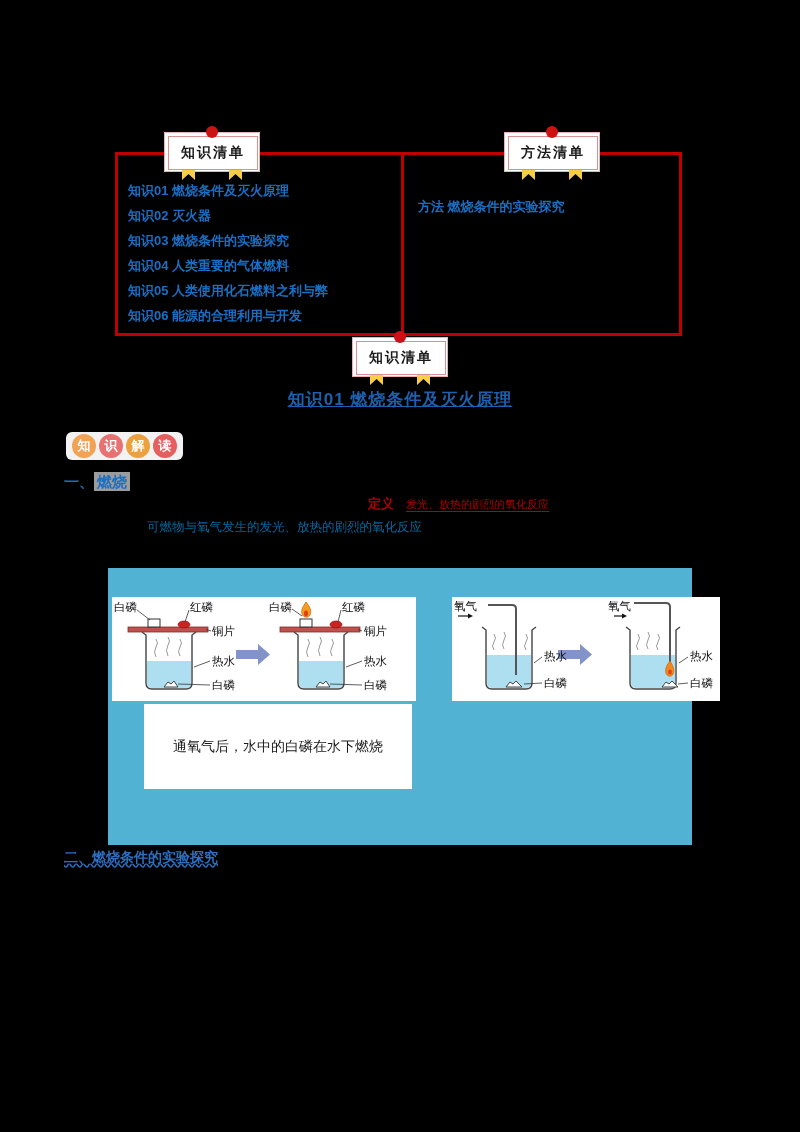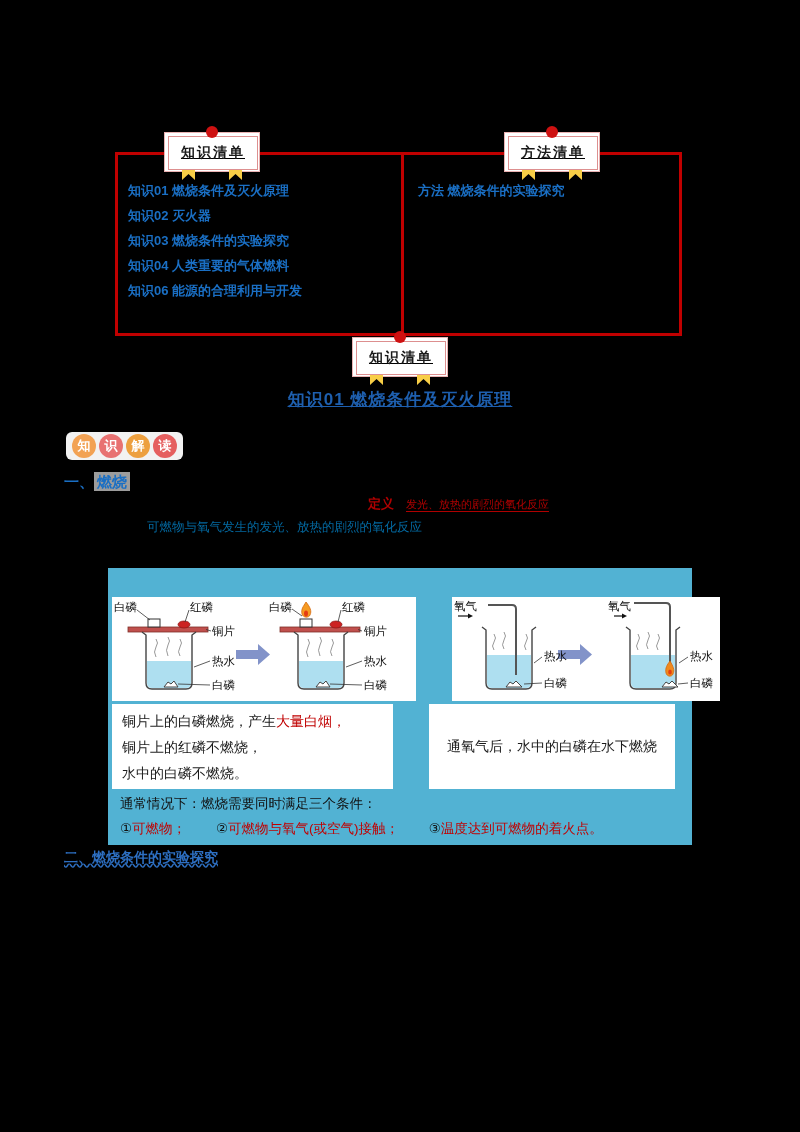--- a/index.html
+++ b/index.html
@@ -6,33 +6,33 @@
   .page{position:relative;width:800px;height:1132px;background:#000;overflow:hidden;
         font-family:"Liberation Sans","DejaVu Sans",sans-serif;}
 
   
   .frame{position:absolute;left:115px;top:152px;width:561px;height:178px;
          border:3px solid #c00000;box-sizing:content-box;}
   .frame-divider{position:absolute;left:401px;top:152px;width:3px;height:184px;background:#c00000;}
 
   
   .badge{position:absolute;width:96px;height:40px;background:#fff;padding:3px;
-         border:1px solid #eab2b2;box-sizing:border-box;z-index:5;text-decoration:underline;}
+         border:1px solid #eab2b2;box-sizing:border-box;z-index:5;}
   .badge-inner{display:flex;align-items:center;justify-content:center;width:100%;height:100%;
          border:1px solid #dd8f8f;font-weight:bold;font-size:14px;color:#1a1a1a;
          letter-spacing:2px;background:#fff;position:relative;z-index:2;}
   .badge-dot{position:absolute;top:-7px;left:50%;transform:translateX(-50%);
          width:12px;height:12px;background:#ce1111;border-radius:50%;z-index:6;}
   .ribbon{position:absolute;bottom:-9px;width:13px;height:16px;background:#f8ce46;
          clip-path:polygon(0 0,100% 0,100% 100%,50% 62%,0 100%);z-index:1;}
   .ribbon.rl{left:17px;} .ribbon.rr{right:17px;}
 
   
   .k-list{position:absolute;left:128px;top:178px;width:265px;}
-  .m-list{position:absolute;left:418px;top:178px;width:255px;}
+  .m-list{position:absolute;left:418px;top:194px;width:255px;}
   .k-item{color:#1a6fc4;font-weight:bold;font-size:13px;line-height:25px;white-space:nowrap;}
 
   
   .main-title{position:absolute;left:0;top:388px;width:800px;text-align:center;
          color:#1e5fae;font-size:17px;font-weight:bold;text-decoration:underline;
          letter-spacing:1px;}
 
   
   .read-badge{position:absolute;left:66px;top:432px;display:flex;gap:3px;align-items:center;
          background:rgba(255,255,255,0.95);border-radius:6px;padding:2px 6px;}
@@ -97,20 +97,21 @@
     <span class="ribbon rl"></span>
     <span class="ribbon rr"></span>
     <span class="badge-inner">知识清单</span>
   </div>
 
   <div class="k-list">
     <div class="k-item">知识01  燃烧条件及灭火原理</div>
     <div class="k-item">知识02  灭火器</div>
     <div class="k-item">知识03  燃烧条件的实验探究</div>
     <div class="k-item">知识04  人类重要的气体燃料</div>
+    <div class="k-item">知识05  人类使用化石燃料之利与弊</div>
     <div class="k-item">知识06  能源的合理利用与开发</div>
   </div>
 
   <div class="m-list">
     <div class="k-item">方法  燃烧条件的实验探究</div>
   </div>
 
   <div class="main-title">知识01  燃烧条件及灭火原理</div>
 
   <div class="read-badge">
@@ -250,33 +251,20 @@
           <text x="92" y="63">热水</text>
           <text x="92" y="90">白磷</text>
           <text x="156" y="13">氧气</text>
           <text x="238" y="63">热水</text>
           <text x="238" y="90">白磷</text>
         </svg>
       </div>
     </div>
 
     <div class="exp-row row-result">
-      <div class="cell cell-l result-left">
-        <div><span>铜片上的白磷燃烧，产生</span><span class="red">大量白烟，</span></div>
-        <div>铜片上的红磷不燃烧，</div>
-        <div>水中的白磷不燃烧。</div>
-      </div>
       <div class="cell cell-r result-right">通氧气后，水中的白磷在水下燃烧</div>
     </div>
 
-    <div class="row-conclusion">
-      <div class="concl-intro">通常情况下：燃烧需要同时满足三个条件：</div>
-      <div class="concl-conds">
-        <span class="cond"><span>①</span><span class="ct">可燃物；</span></span>
-        <span class="cond"><span>②</span><span class="ct">可燃物与氧气(或空气)接触；</span></span>
-        <span class="cond"><span>③</span><span class="ct">温度达到可燃物的着火点。</span></span>
-      </div>
-    </div>
   </div>
 
   <div class="sec2">二、燃烧条件的实验探究</div>
 
 </div>
 
 </body></html>

